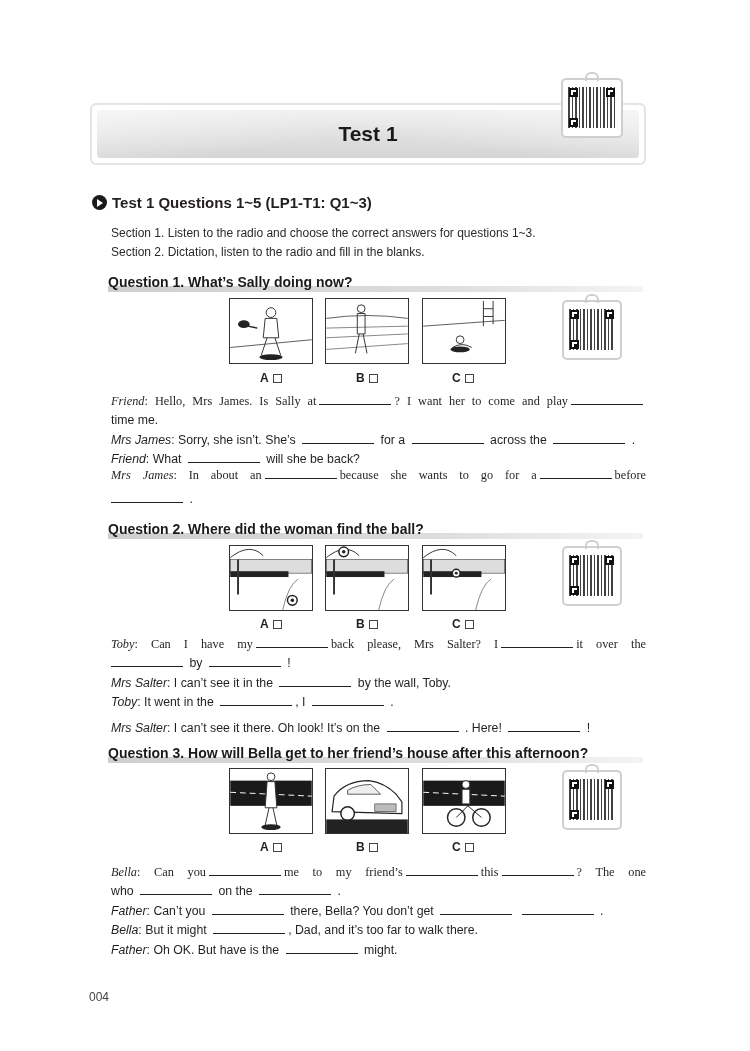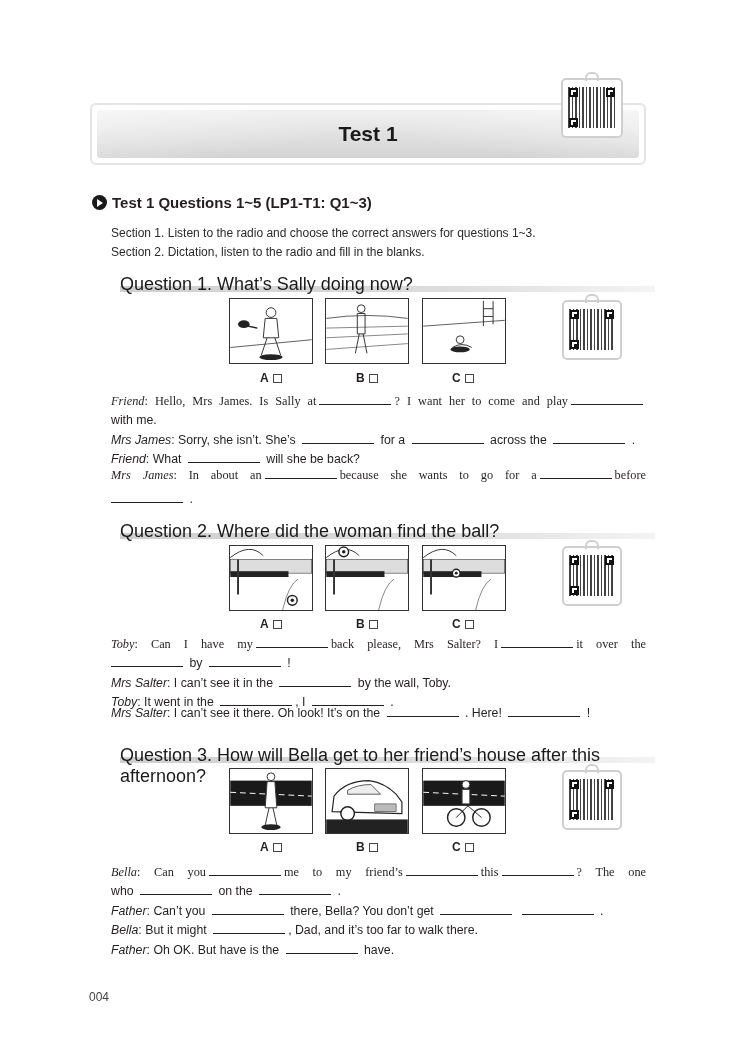--- a/index.html
+++ b/index.html
@@ -17,21 +17,21 @@
       repeating-linear-gradient(90deg,#222 0 2px,transparent 2px 4px,#222 4px 5px,transparent 5px 7px),
       repeating-linear-gradient(0deg,transparent 0 2px,#fff 2px 3px,transparent 3px 5px);
     opacity:.85;}
   .qr .fp{position:absolute;width:9px;height:9px;border:2px solid #111;background:#fff;box-sizing:border-box;}
   .qr .fp:after{content:"";position:absolute;left:2px;top:2px;width:3px;height:3px;background:#111;}
   .qr .clip{position:absolute;left:50%;top:-8px;margin-left:-7px;width:14px;height:9px;border:2px solid #cfcfcf;border-bottom:none;border-radius:6px 6px 0 0;box-sizing:border-box;}
   .sec-head{left:92px;top:194px;font-size:15px;font-weight:bold;display:flex;align-items:center;gap:5px;}
   .play{width:15px;height:15px;border-radius:50%;background:#1a1a1a;position:relative;display:inline-block;}
   .play:after{content:"";position:absolute;left:5px;top:3.5px;border-left:6px solid #fff;border-top:4px solid transparent;border-bottom:4px solid transparent;}
   .instr{left:111px;font-size:12px;color:#2a2a2a;text-align:right;}
-  .qhead{left:120px;width:535px;height:18px;font-size:18px;font-weight:normal;color:#1a1a1a;
+  .qhead{left:108px;width:535px;height:18px;font-size:14px;font-weight:bold;color:#1a1a1a;
     background:linear-gradient(90deg,#cfcfcf 0%,#dcdcdc 60%,#f4f4f4 100%);background-size:100% 6px;background-repeat:no-repeat;background-position:0 12px;}
   .qhead span{position:relative;}
   .pic{width:84px;height:66px;border:1.5px solid #333;box-sizing:border-box;background:#fff;overflow:hidden;}
   .pic svg{width:100%;height:100%;display:block;}
   .opt{font-size:12px;font-weight:bold;display:flex;align-items:center;gap:4px;}
   .cb{width:9px;height:9px;border:1px solid #444;display:inline-block;box-sizing:border-box;}
   .line{left:111px;width:535px;font-size:12.3px;line-height:19.5px;color:#231f20;}
   .sp{font-style:italic;}
   .blank{display:inline-block;width:72px;border-bottom:1px solid #231f20;height:12px;vertical-align:baseline;margin:0 3px;}
   .just{text-align:justify;text-align-last:justify;font-family:Liberation Serif, serif;}
@@ -112,21 +112,21 @@
   <div class="clip"></div>
     <div class="code"></div>
   <div class="fp" style="left:6px;top:8px"></div>
     <div class="fp" style="right:6px;top:8px"></div>
     <div class="fp" style="left:6px;bottom:9px"></div>
 </div>
 
 <div class="abs line just" style="top:392px">
   <span class="sp">Friend</span><span>: Hello, Mrs James. Is Sally at</span><span class="blank"></span><span>? I want her to come and play</span><span class="blank"></span>
 </div>
-<div class="abs line" style="top:411px"><span>with me.</span></div>
+<div class="abs line" style="top:411px"><span>time me.</span></div>
 <div class="abs line" style="top:431px">
   <span class="sp">Mrs James</span><span>: Sorry, she isn’t. She’s</span> <span class="blank"></span> <span>for a</span> <span class="blank"></span> <span>across the</span> <span class="blank"></span> <span>.</span>
 </div>
 <div class="abs line" style="top:450px">
   <span class="sp">Friend</span><span>: What</span> <span class="blank"></span> <span>will she be back?</span>
 </div>
 <div class="abs line just" style="top:466px">
   <span class="sp">Mrs James</span><span>: In about an</span><span class="blank"></span><span>because she wants to go for a</span><span class="blank"></span><span>before</span>
 </div>
 <div class="abs line" style="top:490px">
@@ -193,21 +193,21 @@
 </div>
 <div class="abs line" style="top:654px">
   <span class="blank" style="margin-left:0"></span> <span>by</span> <span class="blank"></span> <span>!</span>
 </div>
 <div class="abs line" style="top:674px">
   <span class="sp">Mrs Salter</span><span>: I can’t see it in the</span> <span class="blank"></span> <span>by the wall, Toby.</span>
 </div>
 <div class="abs line" style="top:693px">
   <span class="sp">Toby</span><span>: It went in the</span> <span class="blank"></span><span>, I</span> <span class="blank"></span> <span>.</span>
 </div>
-<div class="abs line" style="top:704px">
+<div class="abs line" style="top:719px">
   <span class="sp">Mrs Salter</span><span>: I can’t see it there. Oh look! It’s on the</span> <span class="blank"></span> <span>. Here!</span> <span class="blank"></span> <span>!</span>
 </div>
 
 <div class="abs qhead" style="top:745px"><span>Question 3. How will Bella get to her friend’s house after this afternoon?</span></div>
 
 <div class="abs pic" style="left:229px;top:768px">
   <svg viewBox="0 0 84 66">
       <rect x="0" y="12" width="84" height="26" fill="#1a1a1a"></rect>
       <line x1="0" y1="24" x2="84" y2="28" stroke="#fff" stroke-dasharray="6 4"></line>
       <circle cx="42" cy="8" r="4" fill="#fff" stroke="#333"></circle>
@@ -263,16 +263,16 @@
 <div class="abs line" style="top:882px">
   <span>who</span> <span class="blank"></span> <span>on the</span> <span class="blank"></span> <span>.</span>
 </div>
 <div class="abs line" style="top:902px">
   <span class="sp">Father</span><span>: Can’t you</span> <span class="blank"></span> <span>there, Bella? You don’t get</span> <span class="blank"></span> <span class="blank"></span> <span>.</span>
 </div>
 <div class="abs line" style="top:921px">
   <span class="sp">Bella</span><span>: But it might</span> <span class="blank"></span><span>, Dad, and it’s too far to walk there.</span>
 </div>
 <div class="abs line" style="top:941px">
-  <span class="sp">Father</span><span>: Oh OK. But have is the</span> <span class="blank"></span> <span>have.</span>
+  <span class="sp">Father</span><span>: Oh OK. But have is the</span> <span class="blank"></span> <span>might.</span>
 </div>
 
 <div class="abs pagenum">004</div>
 
 </body></html>

